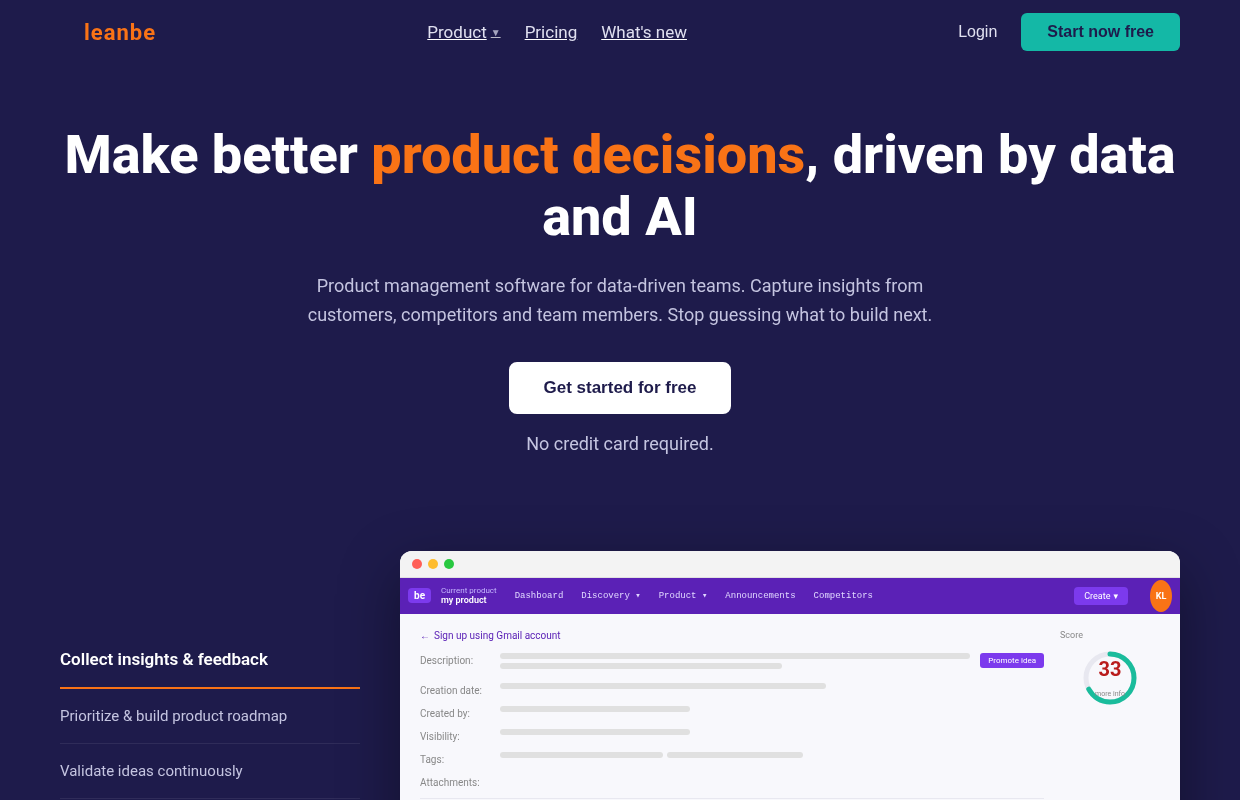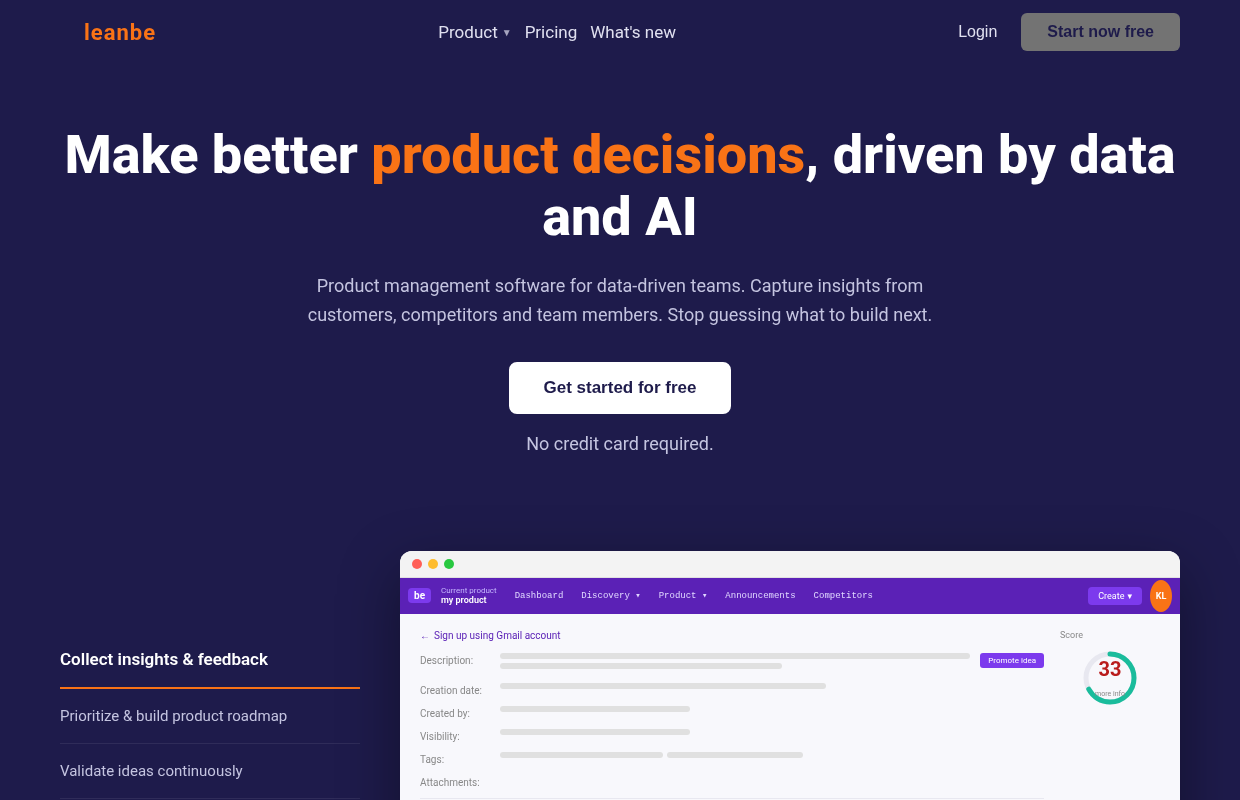--- a/index.html
+++ b/index.html
@@ -26,21 +26,22 @@
     .nav-logo {
       font-size: 22px;
       font-weight: 700;
       color: #fff;
       letter-spacing: 1px;
     }
     .nav-logo span { color: #f97316; }
     .nav-center {
       display: flex;
       align-items: center;
-      gap: 13px;
+      gap: 24px;
+      text-decoration: underline;
     }
     .nav-item {
       color: #e0e0f0;
       font-size: 17px;
       cursor: pointer;
       display: flex;
       align-items: center;
       gap: 4px;
     }
     .nav-item .chevron {
@@ -53,21 +54,21 @@
       gap: 24px;
     }
     .login-btn {
       color: #e0e0f0;
       font-size: 16px;
       cursor: pointer;
       background: none;
       border: none;
     }
     .start-btn {
-      background: #737373;
+      background: #14b8a6;
       color: #1e1b4b;
       border: none;
       padding: 10px 26px;
       border-radius: 6px;
       font-size: 16px;
       font-weight: 600;
       cursor: pointer;
     }
 
     
@@ -222,21 +223,21 @@
       width: 22px;
       height: 32px;
       border-radius: 50%;
       background: #f97316;
       color: #fff;
       font-size: 9px;
       font-weight: 700;
       display: flex;
       align-items: center;
       justify-content: center;
-      margin-left: 6px;
+      margin-left: 20px;
     }
 
     
     .app-content {
       background: #f8f8fc;
       padding: 16px 20px;
       display: flex;
       gap: 16px;
     }
     .app-main-panel {

